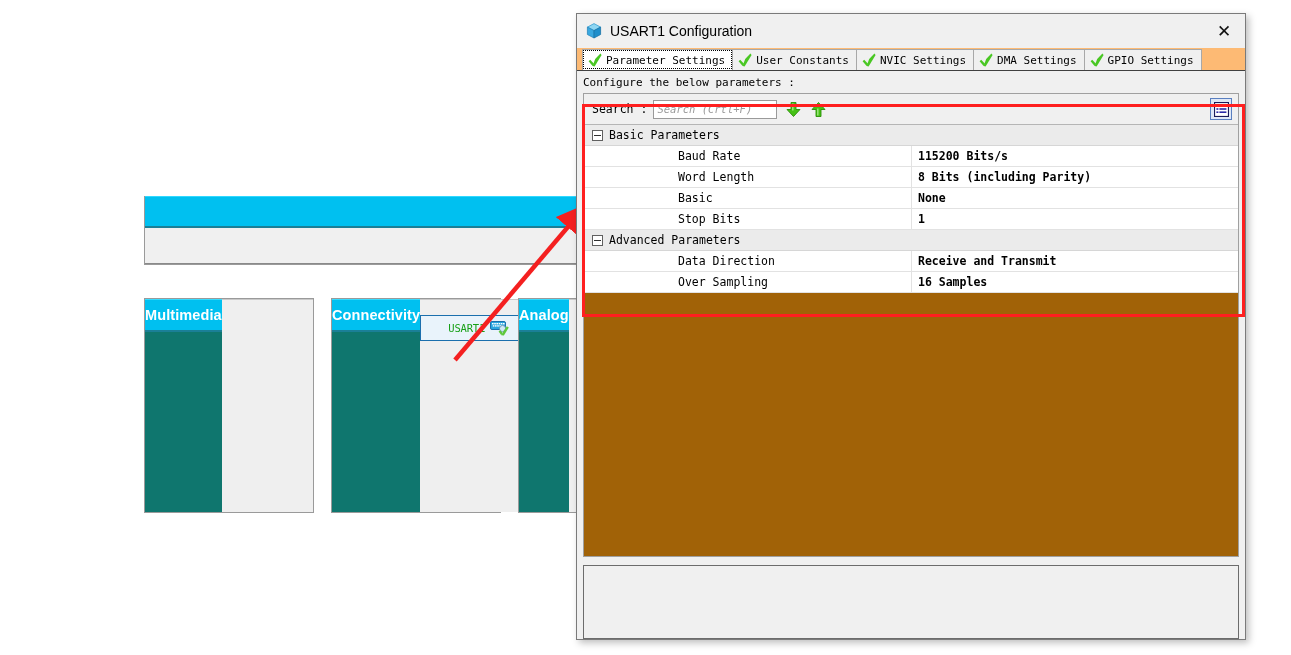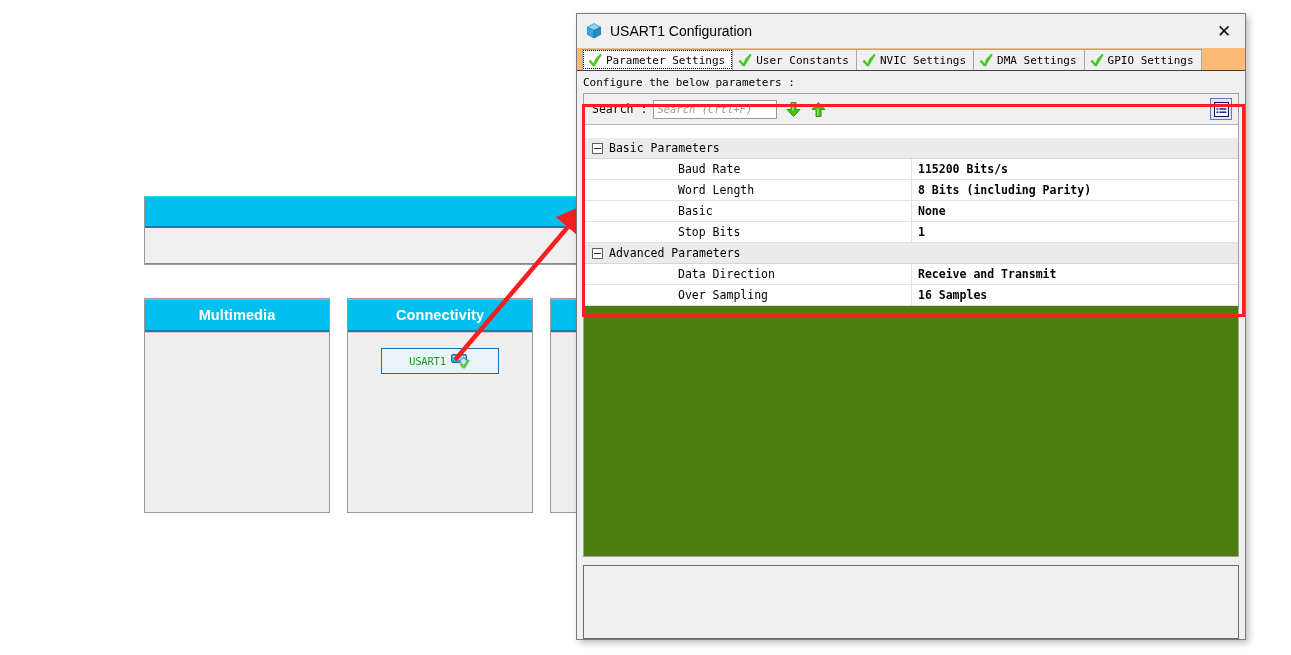--- a/index.html
+++ b/index.html
@@ -56,27 +56,27 @@
 
   
   .cat-row {
     position: absolute;
     left: 144px;
     top: 298px;
     display: flex;
     gap: 17px;
   }
   .cat-col {
-    width: 186px;
+    width: 170px;
     height: 215px;
     background: #0f766e;
     border: 1px solid #9a9a9a;
     box-sizing: border-box;
     display: flex;
-    flex-direction: column;
+    flex-direction: row;
   }
   .cat-col .cat-head {
     height: 33px;
     background: #00c0f0;
     border-top: 1px solid #35dcff;
     border-bottom: 2px solid #1b7f96;
     box-sizing: border-box;
     color: #ffffff;
     font-size: 14.5px;
     font-weight: bold;
@@ -289,23 +289,22 @@
     align-items: center;
     justify-content: center;
     cursor: pointer;
     flex: none;
   }
 
   
   .param-table {
     flex: 1;
     overflow: hidden;
-    background: #4d7c0f;
+    background: #a16207;
     position: relative;
-    margin-top: 13px;
   }
   .grp-row {
     height: 20px;
     background: #ebebeb;
     border-bottom: 1px solid #d6d6d6;
     display: flex;
     align-items: center;
     padding-left: 8px;
     gap: 6px;
   }

